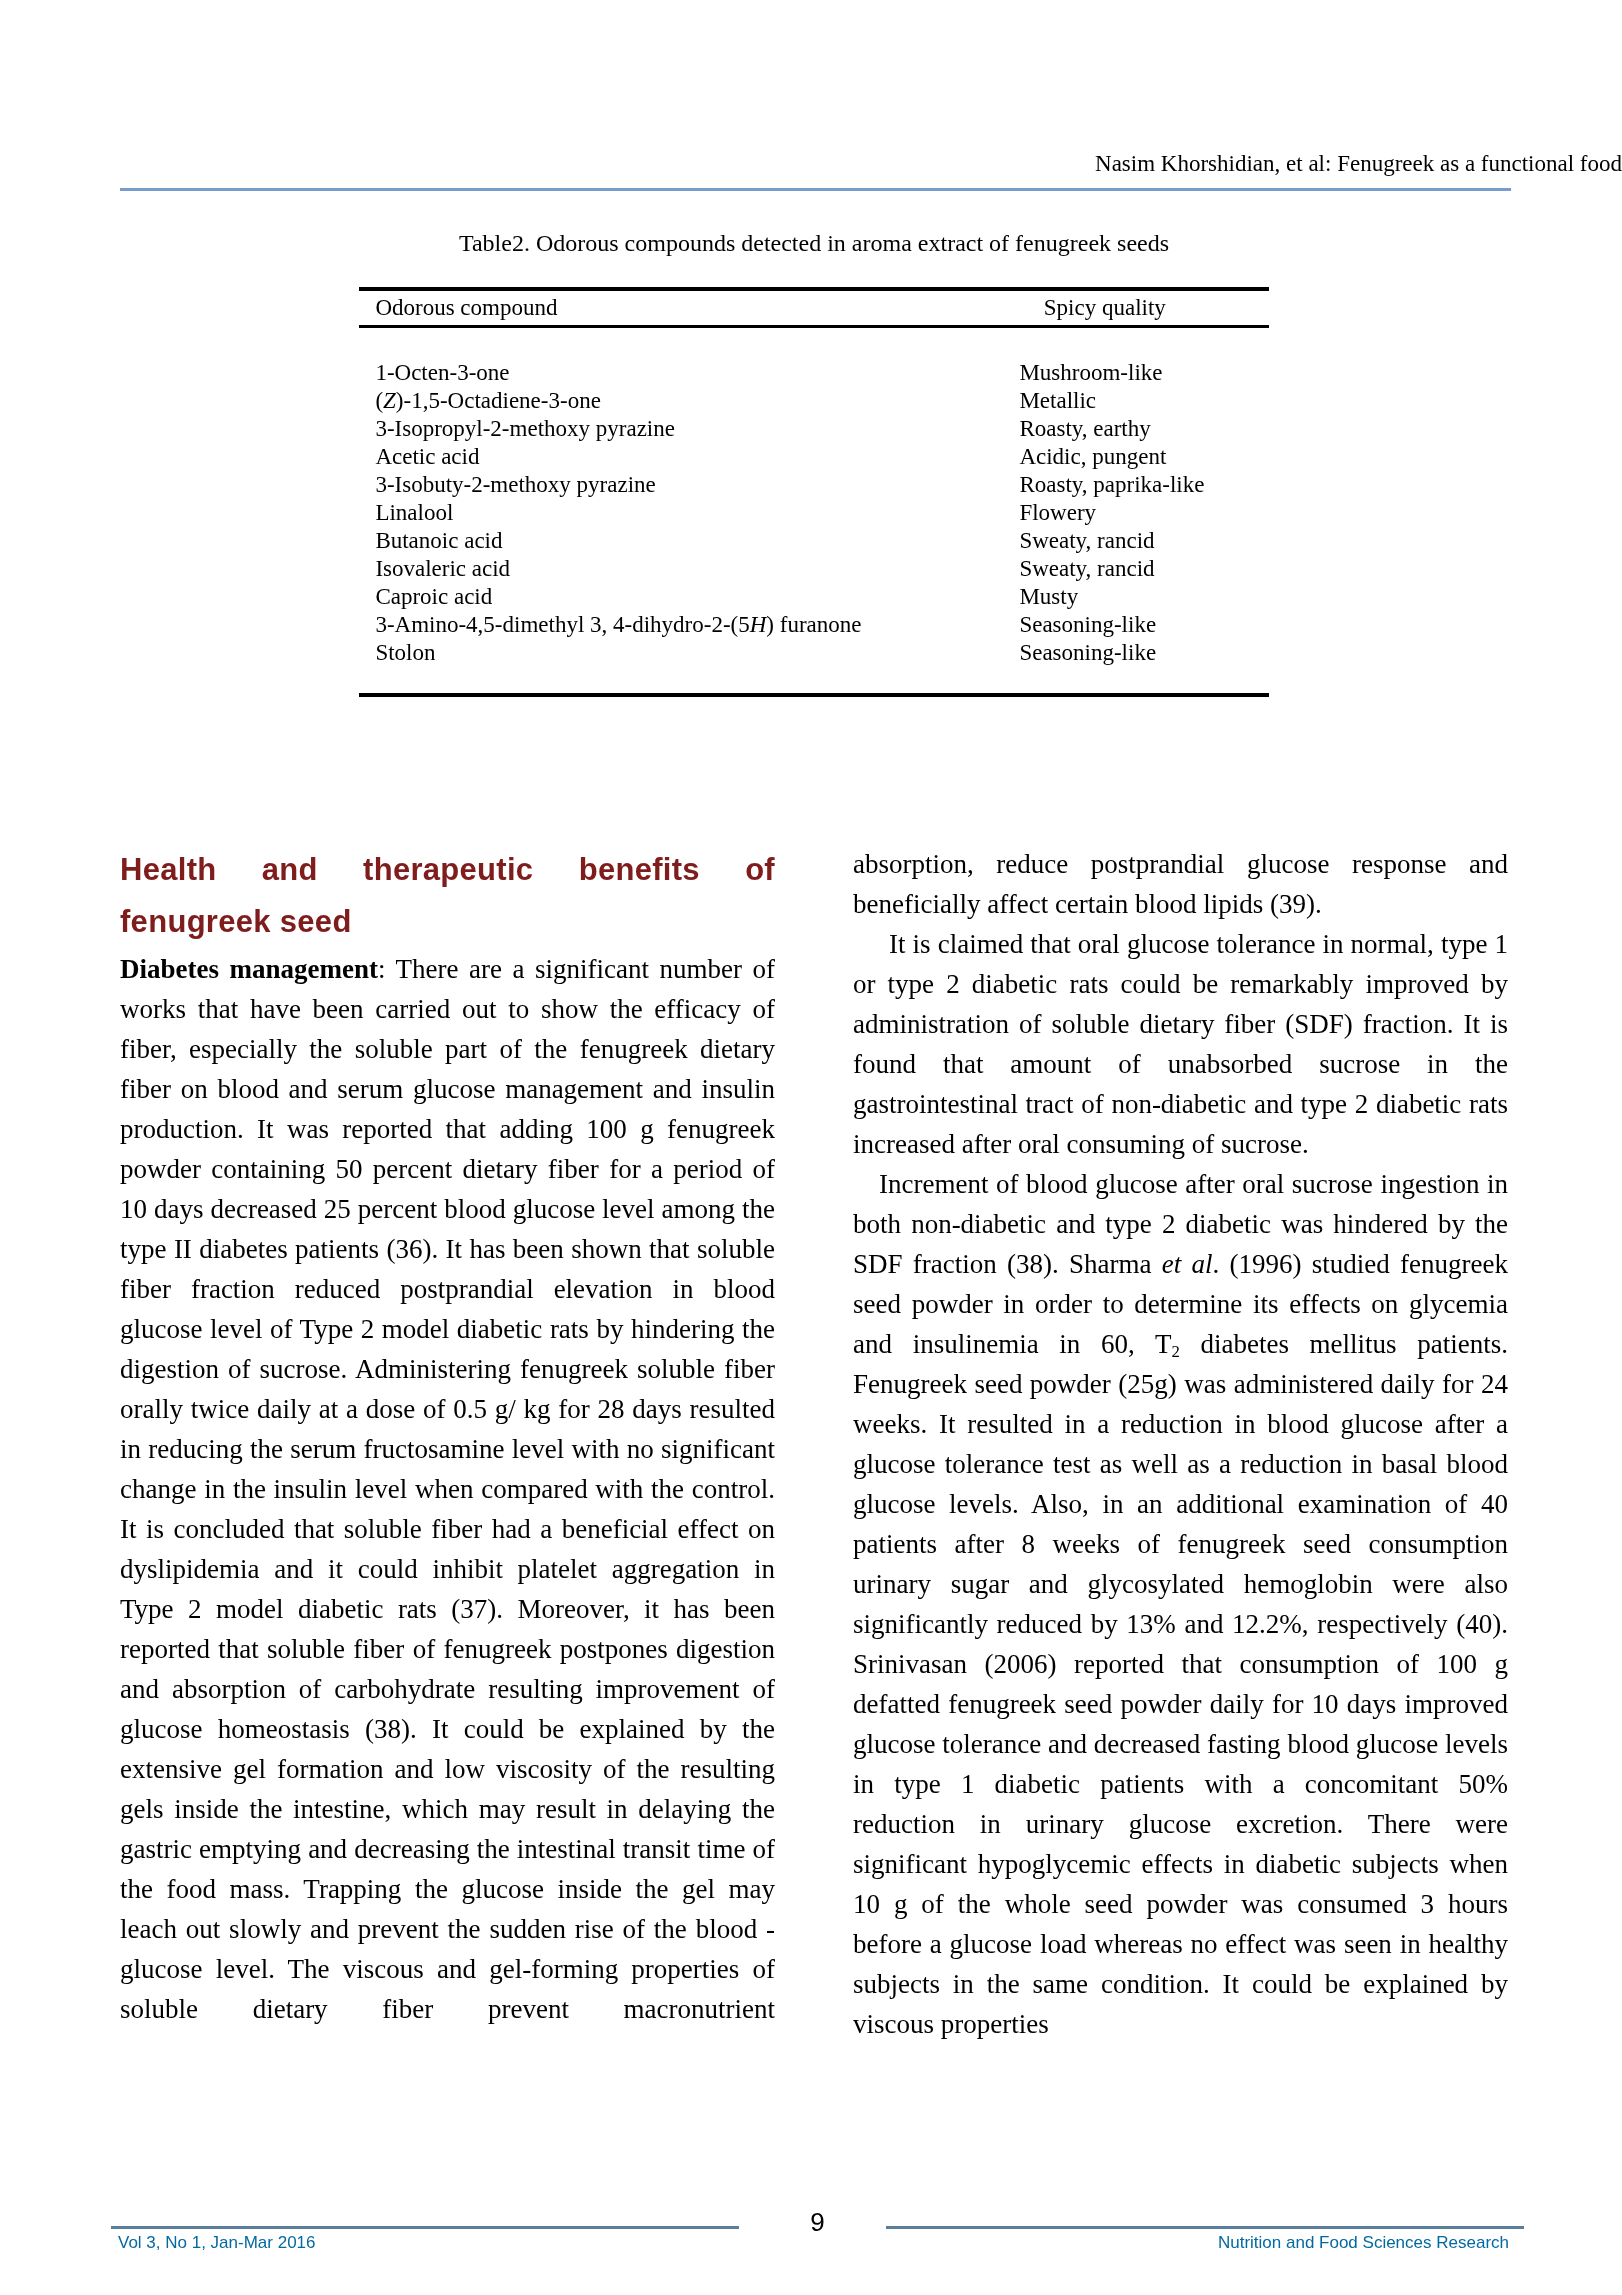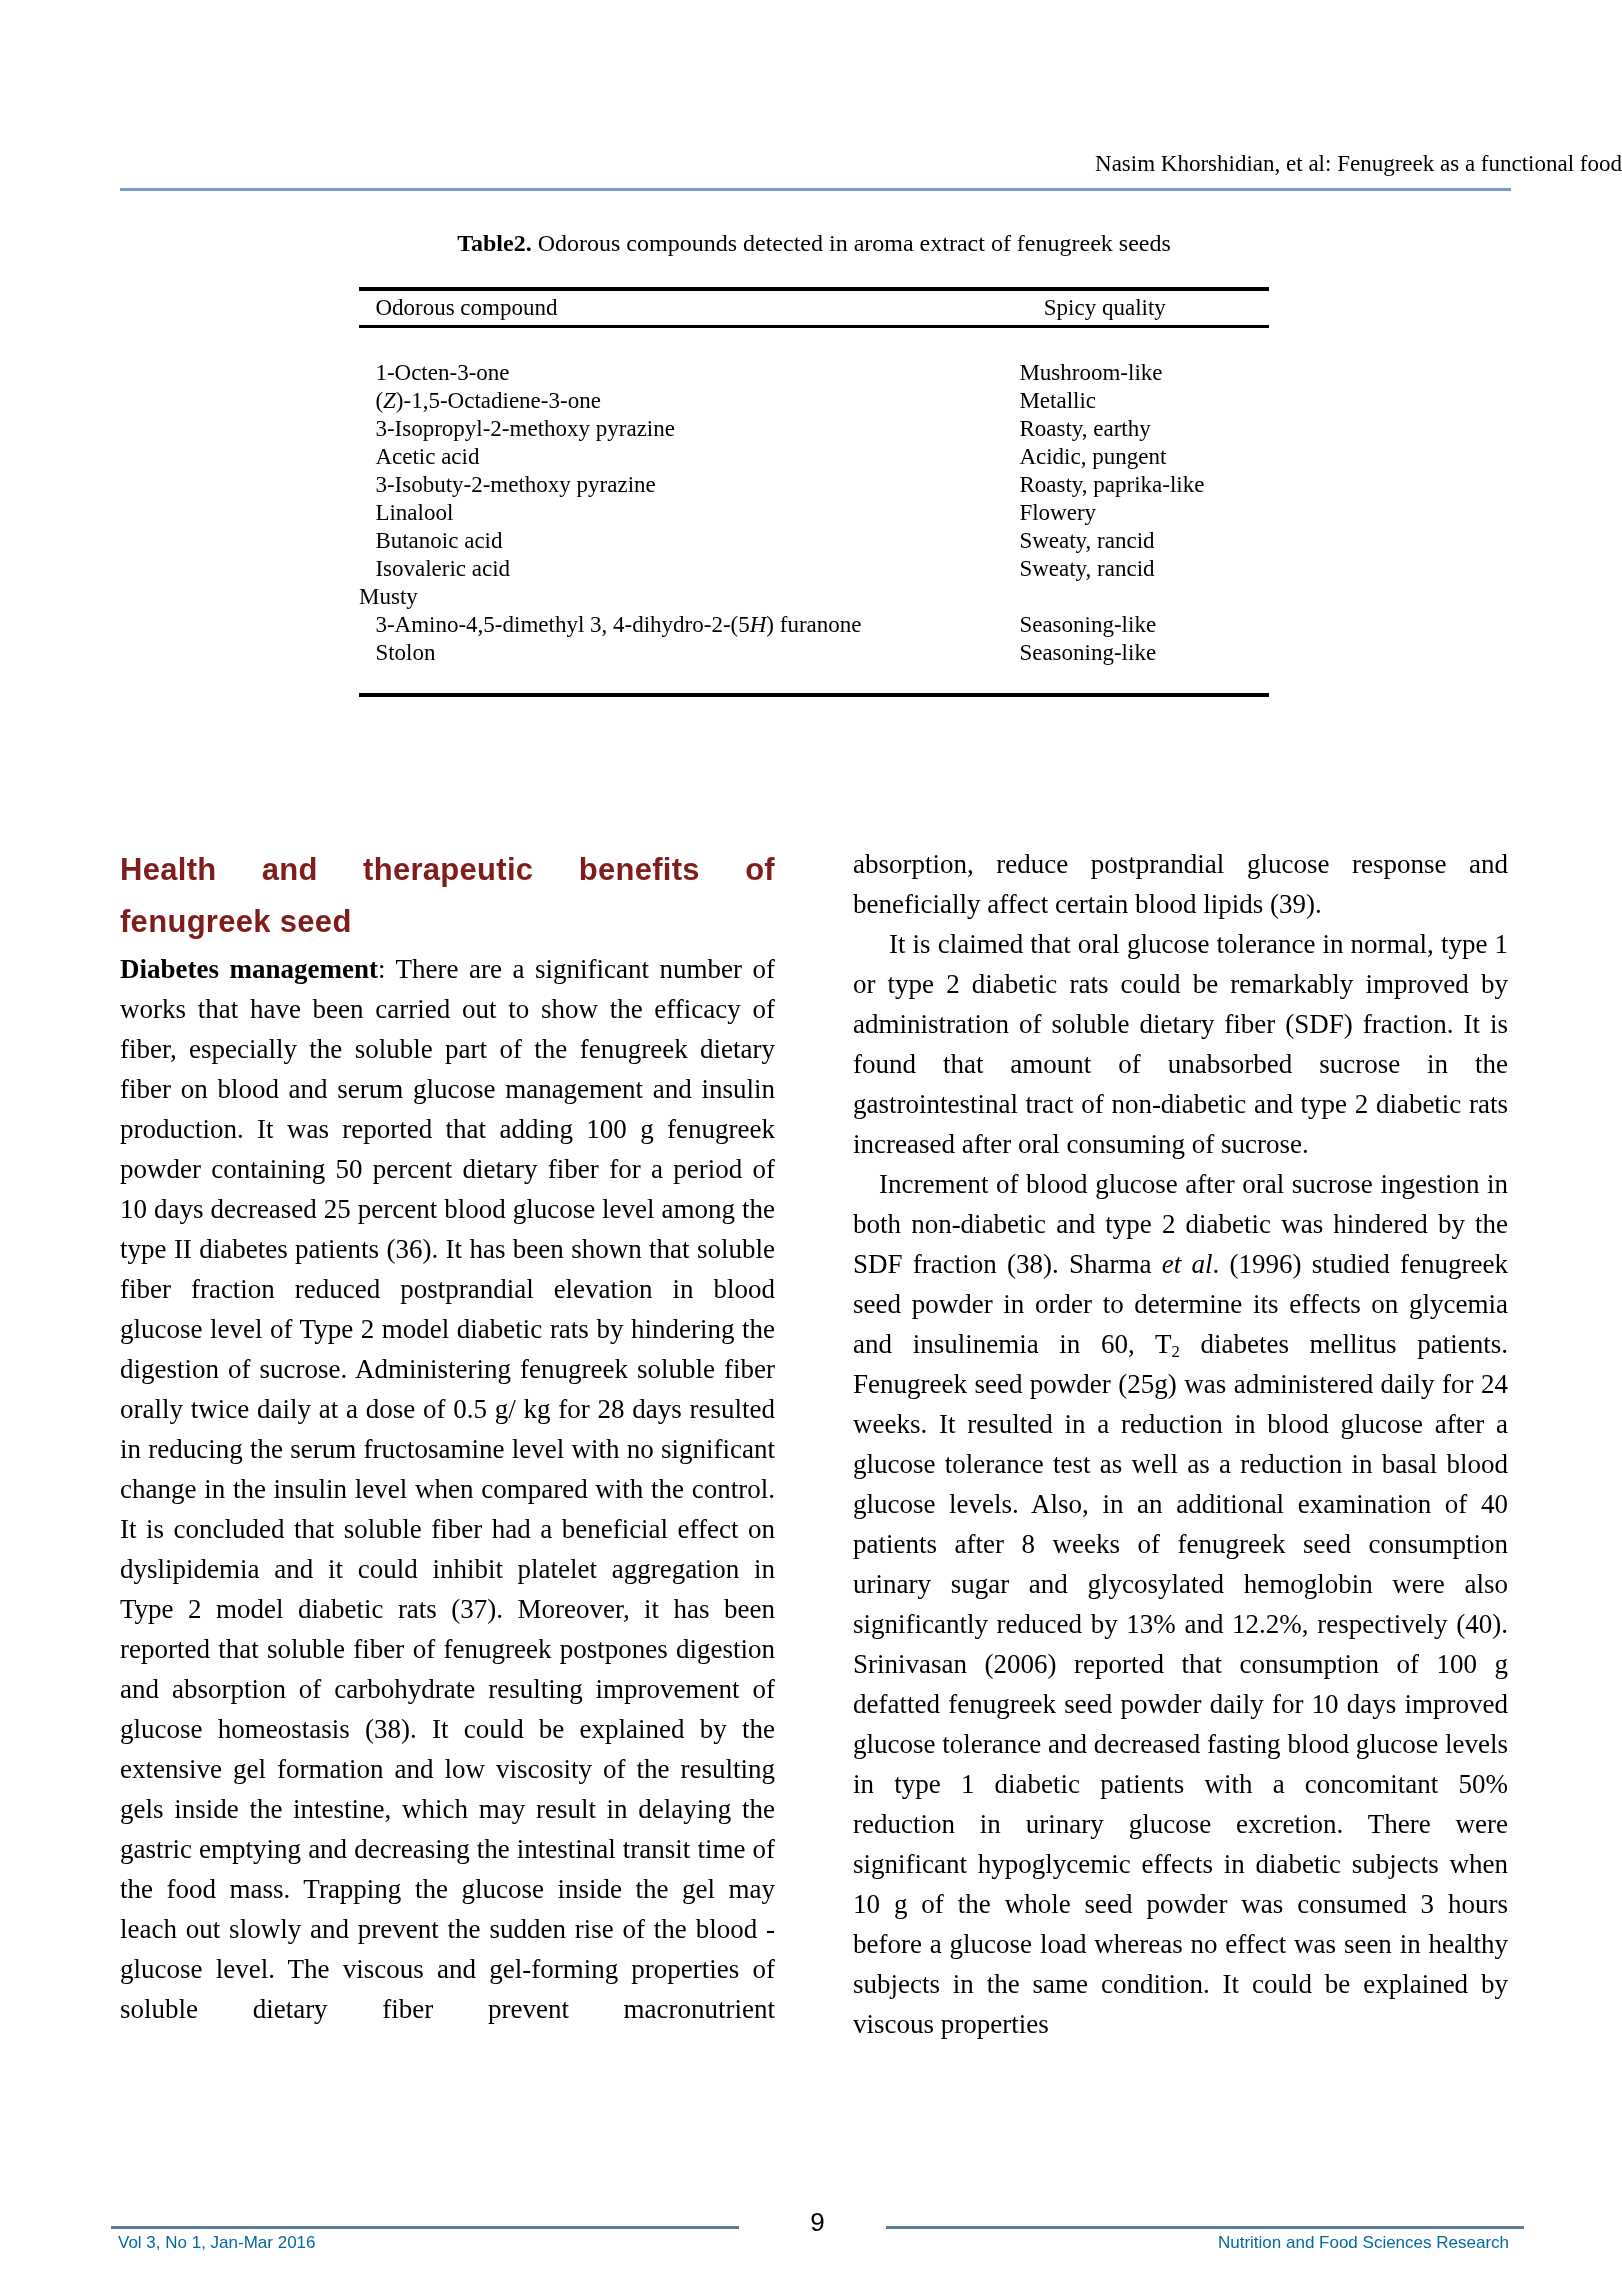--- a/index.html
+++ b/index.html
@@ -8,21 +8,21 @@
   .abs { position: absolute; }
 
   
   #running-header { left: 0; width: 1622px; top: 149px; text-align: right;
     font-size: 23px; line-height: 29px; }
   #header-rule { left: 120px; width: 1391px; top: 188px; height: 2.6px; background: #7a9ccc; }
 
   
   #table-caption { left: 359px; width: 910px; top: 228px; text-align: center;
     font-size: 24px; line-height: 30px; }
-  #table-caption b { font-weight: bold; }
+  #table-caption b { font-weight: normal; }
   #table-wrap { left: 359px; width: 910px; top: 287px; }
   .rule-thick { height: 3.9px; background: #000; width: 100%; }
   .rule-mid { height: 3.3px; background: #000; width: 100%; }
   .thead { display: flex; height: 34px; align-items: center; font-size: 23px; }
   .thead .c1 { padding-left: 16.4px; width: 654px; }
   .thead .c2 { flex: 1; padding-left: 14.4px; }
   .tbody { padding-top: 31px; padding-bottom: 25.5px; }
   .trow { display: flex; height: 28px; font-size: 23px; line-height: 28px; }
   .trow .c1 { padding-left: 16.4px; width: 644px; white-space: nowrap; }
   .trow .c2 { flex: 1; white-space: nowrap; }
@@ -97,20 +97,21 @@
       </div>
     <div class="trow">
         <div class="c1">Butanoic acid</div>
         <div class="c2">Sweaty, rancid</div>
       </div>
     <div class="trow">
         <div class="c1">Isovaleric acid</div>
         <div class="c2">Sweaty, rancid</div>
       </div>
     <div class="trow">
+        <div class="c1">Caproic acid</div>
         <div class="c2">Musty</div>
       </div>
     <div class="trow">
         <div class="c1">3-Amino-4,5-dimethyl 3, 4-dihydro-2-(5<i>H</i>) furanone</div>
         <div class="c2">Seasoning-like</div>
       </div>
     <div class="trow">
         <div class="c1">Stolon</div>
         <div class="c2">Seasoning-like</div>
       </div>

